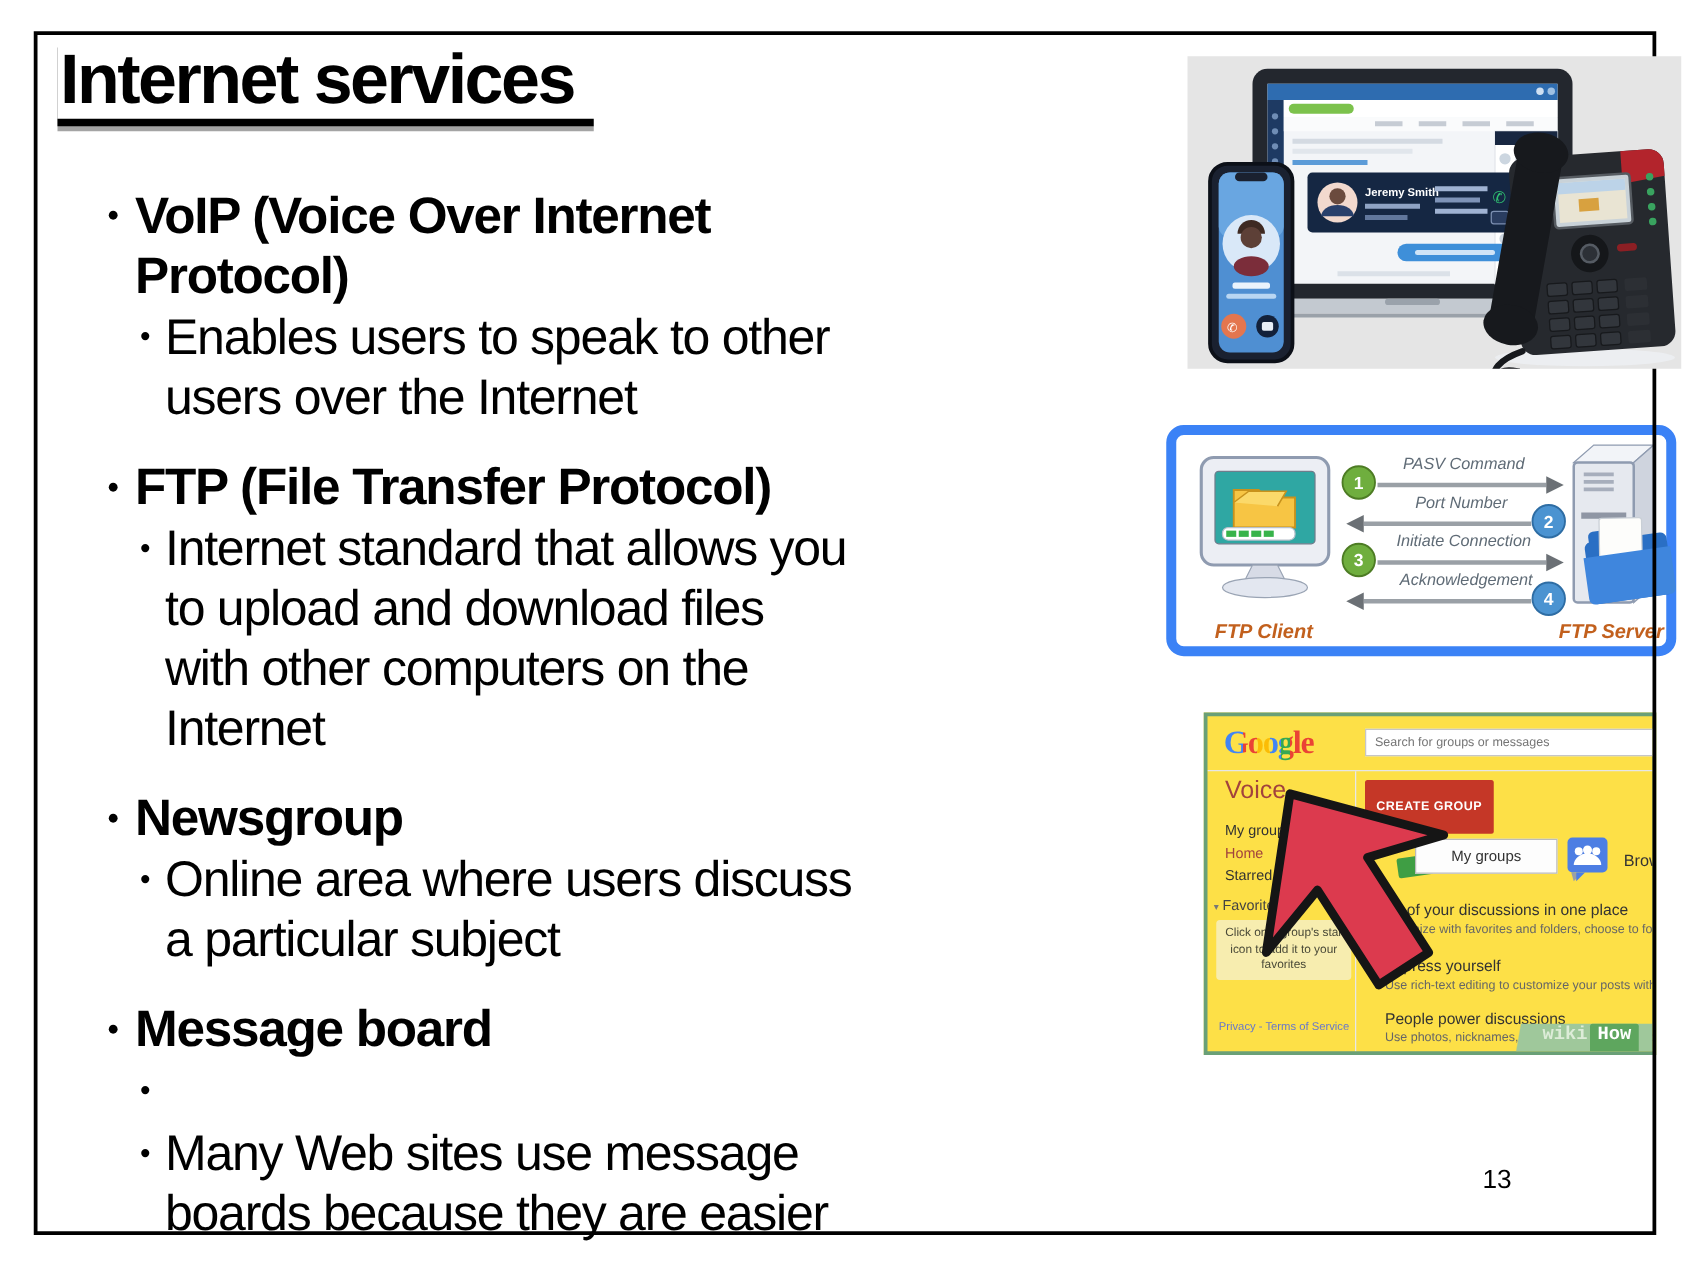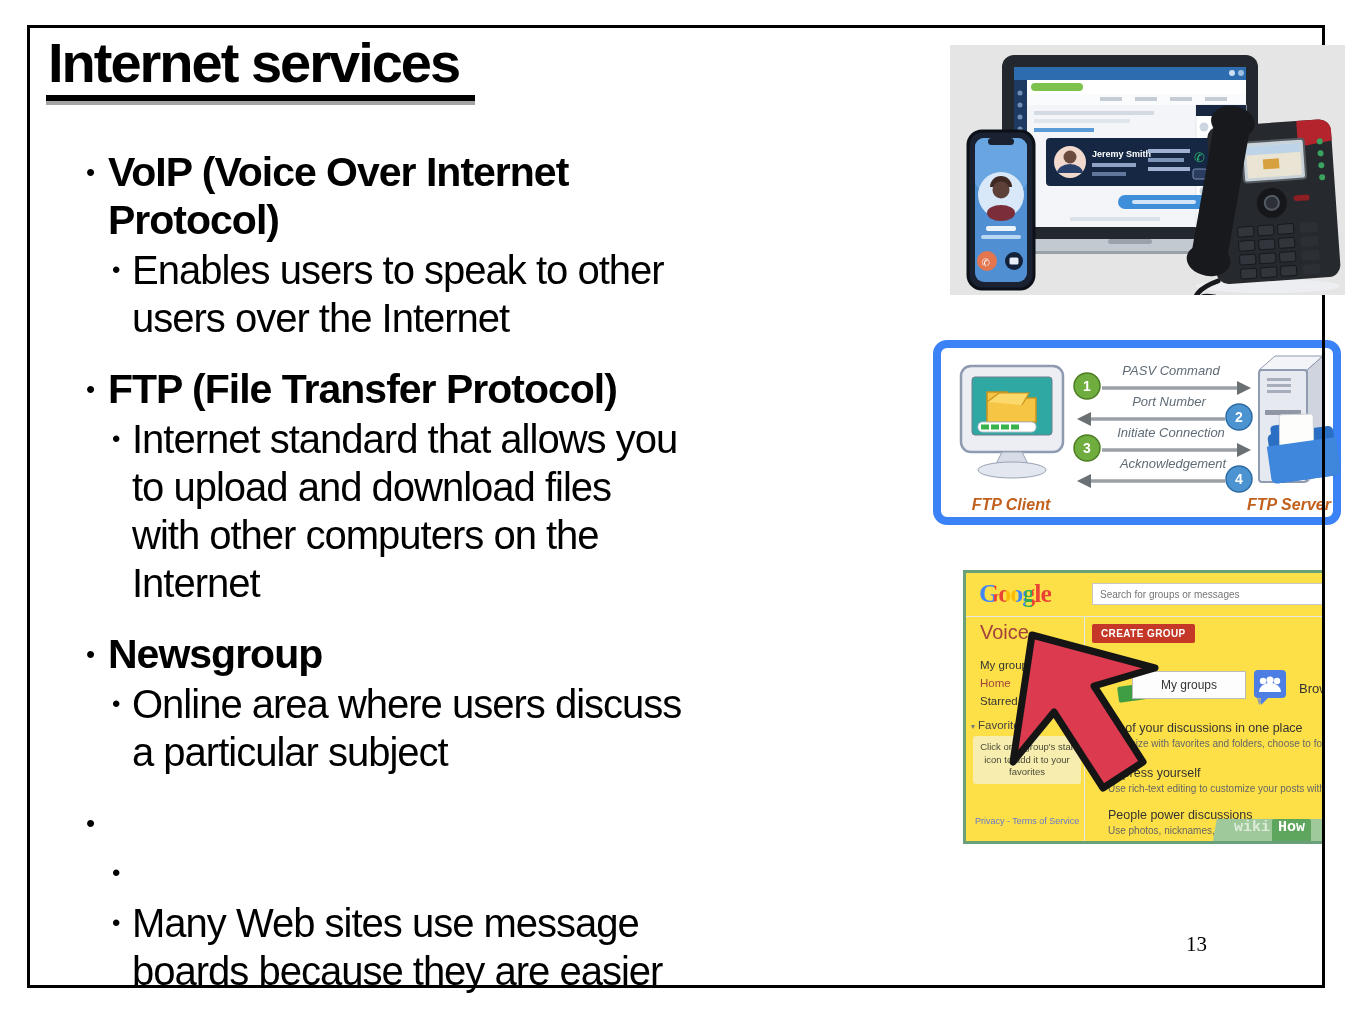--- a/index.html
+++ b/index.html
@@ -22,21 +22,21 @@
   
   .content{position:absolute;left:86px;top:148px;width:900px;z-index:1;}
   .group{margin-bottom:23px;}
   .l1,.l2{display:flex;align-items:flex-start;}
   .l2{margin-left:26px;margin-top:2px;}
   .dot1{font-size:26px;line-height:48px;width:22px;flex:0 0 22px;}
   .dot2{font-size:24px;line-height:48px;width:20px;flex:0 0 20px;}
   .t1{font-size:41px;font-weight:bold;line-height:48px;letter-spacing:-1px;white-space:pre-line;color:#000;}
   .t2{font-size:40px;line-height:48px;letter-spacing:-1px;white-space:pre-line;color:#000;}
   
-  .pagenum{position:absolute;left:1186px;top:932px;font-family:Liberation Serif, serif;font-size:21px;color:#000;z-index:1;}
+  .pagenum{position:absolute;left:1186px;top:932px;font-family:Liberation Sans, sans-serif;font-size:21px;color:#000;z-index:1;}
   
   .voip{position:absolute;left:950px;top:45px;width:395px;height:250px;z-index:4;background:#e5e5e5;}
   
   .ftp{
     position:absolute;left:933px;top:340px;width:408px;height:185px;z-index:1;
     background:#fff;border:8px solid #3b82f6;border-radius:14px;box-sizing:border-box;
   }
   .ftp svg{display:block;}
   
   .groups{
@@ -55,21 +55,21 @@
   }
   .gg-search{
     position:absolute;left:126px;top:10px;width:246px;height:20px;border:1px solid #c6c6c6;
     font-size:10px;color:#777;padding:0 0 0 7px;outline:none;background:#fff;
   }
   .gg-hr{position:absolute;left:0;top:43px;width:356px;height:1px;background:#e6e6e6;}
   .gg-sep{position:absolute;left:118px;top:44px;bottom:0;width:1px;background:#e8e8e8;}
   .gg-heading{position:absolute;left:14px;top:48px;font-size:20px;color:#a2423d;}
   .gg-create{
     position:absolute;left:126px;top:51px;background:#c53727;color:#fff;border:none;border-radius:2px;
-    font-size:10px;font-weight:bold;letter-spacing:.4px;padding:4px 9px;cursor:pointer;
+    font-size:10px;font-weight:bold;letter-spacing:.4px;padding:16px 9px;cursor:pointer;
   }
   .gg-side-link{position:absolute;left:14px;font-size:11.5px;color:#333;cursor:pointer;}
   .gg-side-link.red{color:#a2423d;}
   .gg-fav{position:absolute;left:5px;top:146px;font-size:11.5px;color:#444;cursor:pointer;}
   .gg-fav .caret{font-size:8px;color:#777;margin-right:3px;}
   .gg-note{
     position:absolute;left:7px;top:163px;width:102px;background:#f7edaf;border-radius:3px;
     font-size:9.5px;line-height:1.32;color:#4a4a38;text-align:center;padding:5px 3px;
   }
   .gg-privacy{position:absolute;left:9px;top:243px;font-size:9px;color:#6677cc;cursor:pointer;}
@@ -132,20 +132,21 @@
     <div class="l2">
       <span class="dot2">•</span>
       <span class="t2">Online area where users discuss
 a particular subject</span>
     </div>
   </div>
 
   <div class="group">
     <div class="l1">
       <span class="dot1">•</span>
+      <span class="t1">Message board</span>
     </div>
     <div class="l2">
       <span class="dot2">•</span>
     </div>
     <div class="l2">
       <span class="dot2">•</span>
       <span class="t2">Many Web sites use message
 boards because they are easier</span>
     </div>
   </div>

